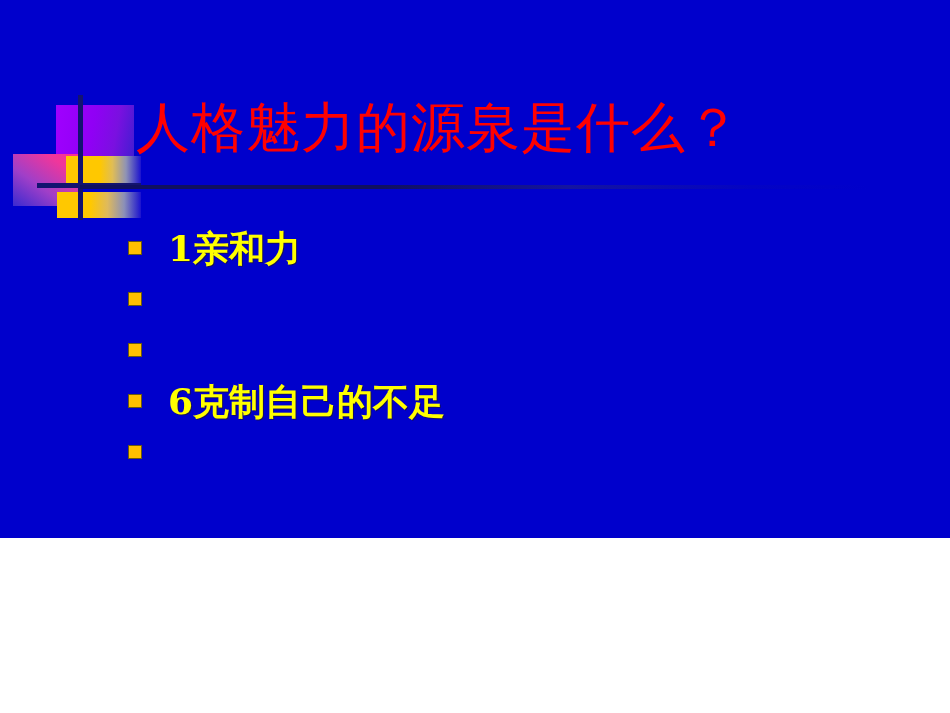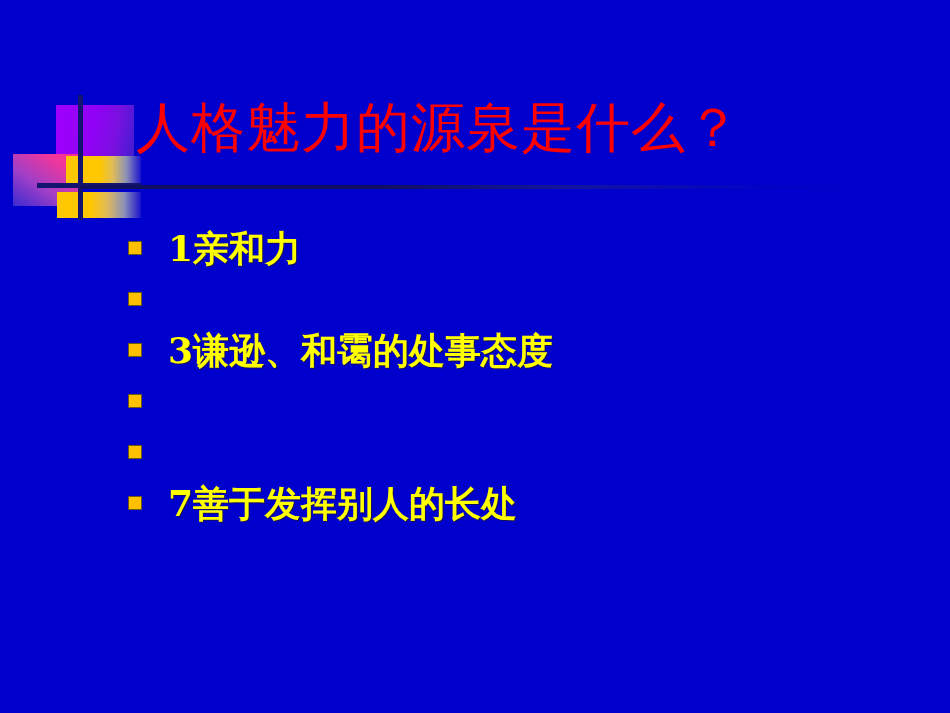--- a/index.html
+++ b/index.html
@@ -9,21 +9,21 @@
   body {
     width: 950px;
     height: 713px;
     overflow: hidden;
     font-family: "DejaVu Sans", "Liberation Sans", sans-serif;
   }
 
   #slide {
     position: relative;
     width: 950px;
-    height: 713px;
+    height: 538px;
     background: #0000cc;
     overflow: hidden;
   }
 
   
   #decor {
     position: absolute;
     left: 10px;
     top: 95px;
     width: 135px;
@@ -156,34 +156,30 @@
 
     <div class="bullet-row">
       <span class="bullet-mark"></span>
       <span class="bullet-text">1亲和力</span>
     </div>
 
     <div class="bullet-row">
       <span class="bullet-mark"></span>
     </div>
 
-    <div class="bullet-row">
-      <span class="bullet-mark"></span>
-      <span class="bullet-text">3谦逊、和霭的处事态度</span>
-    </div>
 
 
     <div class="bullet-row">
       <span class="bullet-mark"></span>
     </div>
 
     <div class="bullet-row">
       <span class="bullet-mark"></span>
+      <span class="bullet-text">6克制自己的不足</span>
     </div>
 
     <div class="bullet-row">
       <span class="bullet-mark"></span>
-      <span class="bullet-text">7善于发挥别人的长处</span>
     </div>
 
   </div>
 
 </div>
 
 </body></html>

